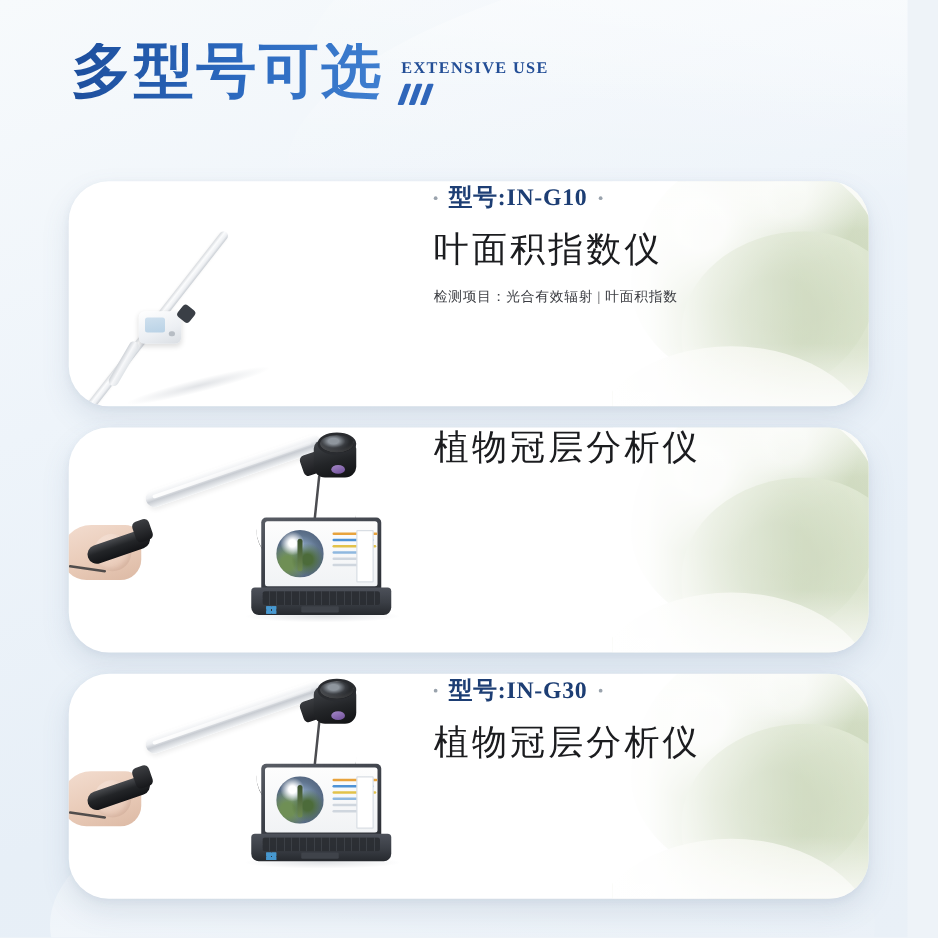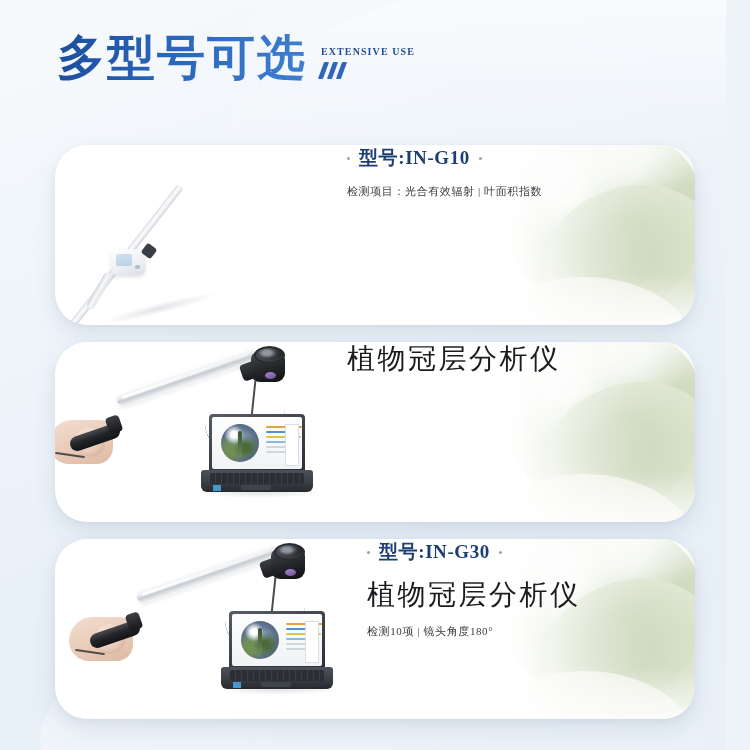--- a/index.html
+++ b/index.html
@@ -67,21 +67,21 @@
     background-clip: text;
     -webkit-text-fill-color: transparent;
     white-space: nowrap;
   }
   .header-right {
     margin-left: 14px;
     padding-top: 12px;
   }
   .header-sub {
     font-family: "Liberation Serif", "DejaVu Serif", serif;
-    font-size: 10px;
+    font-size: 13px;
     font-weight: 700;
     letter-spacing: 1.1px;
     color: #234e96;
     white-space: nowrap;
     text-align: right;
   }
   .slashes {
     margin-top: 5px;
     display: flex;
     gap: 4px;
@@ -104,21 +104,21 @@
     height: 180px;
     background: #ffffff;
     border-radius: 32px;
     box-shadow: 0 10px 22px rgba(86, 110, 140, 0.13),
                 0 2px 6px rgba(86, 110, 140, 0.07);
     overflow: hidden;
     display: flex;
   }
   .card-1 { top: 145px; }
   .card-2 { top: 342px; }
-  .card-3 { top: 539px; padding-left: 20px; }
+  .card-3 { top: 539px; }
 
   
   .foliage {
     position: absolute;
     right: 0;
     top: 0;
     width: 205px;
     height: 100%;
     overflow: hidden;
     opacity: .62;
@@ -536,20 +536,21 @@
       </div>
       <div class="wand-knob"></div>
     </div>
 
     <div class="info">
       <div class="model-line">
         <span class="model-dot"></span>
         <span class="model-text">型号:IN-G10</span>
         <span class="model-dot"></span>
       </div>
+      <div class="prod-name">叶面积指数仪</div>
       <div class="prod-desc">检测项目：光合有效辐射 | 叶面积指数</div>
     </div>
   </div>
 
   <div class="card card-2">
     <div class="foliage">
       <div class="sky"></div>
       <div class="canopy"></div>
       <div class="canopy2"></div>
       <div class="ground"></div>
@@ -646,17 +647,16 @@
       </div>
     </div>
 
     <div class="info">
       <div class="model-line">
         <span class="model-dot"></span>
         <span class="model-text">型号:IN-G30</span>
         <span class="model-dot"></span>
       </div>
       <div class="prod-name">植物冠层分析仪</div>
-      <div class="prod-desc">检测10项 | 镜头角度180°</div>
     </div>
   </div>
 
 </div>
 
 </body></html>

